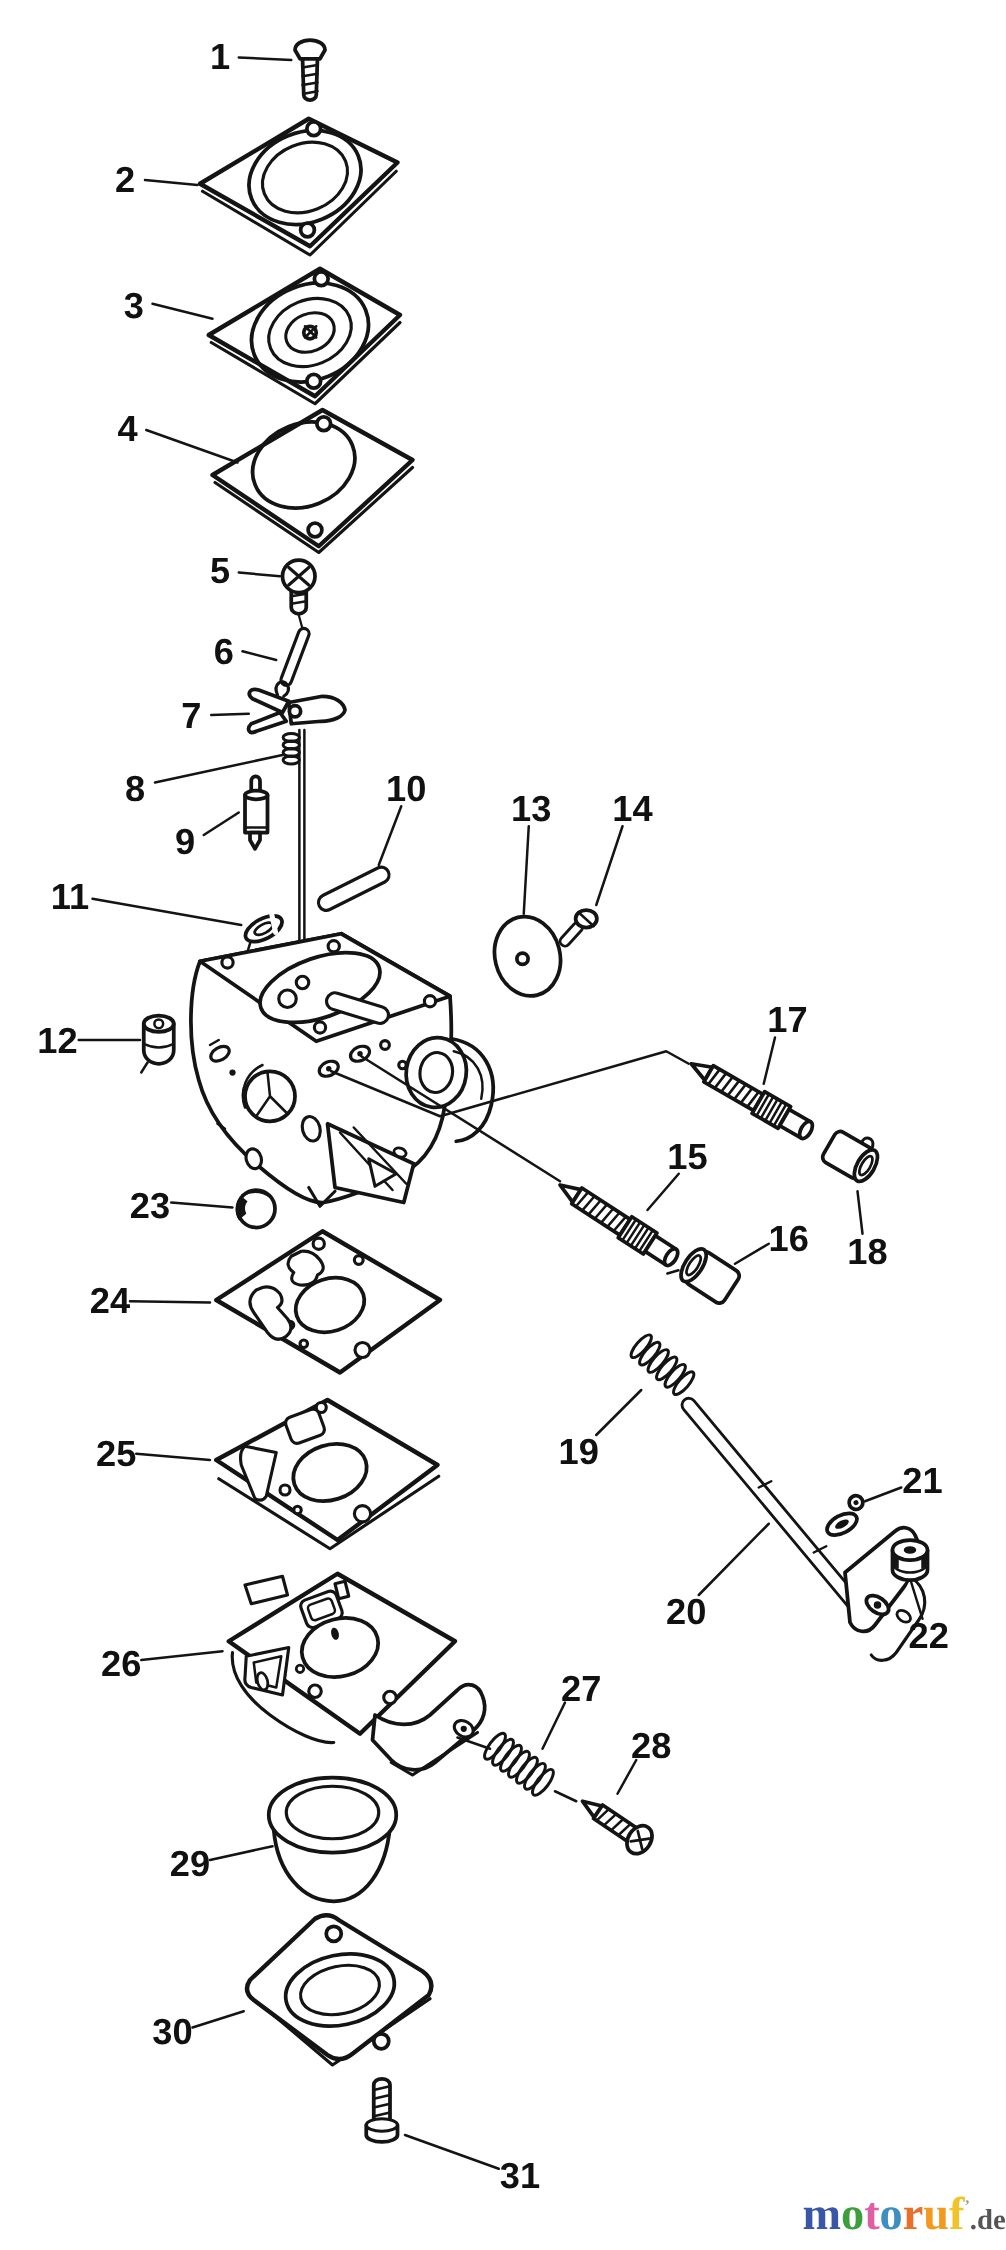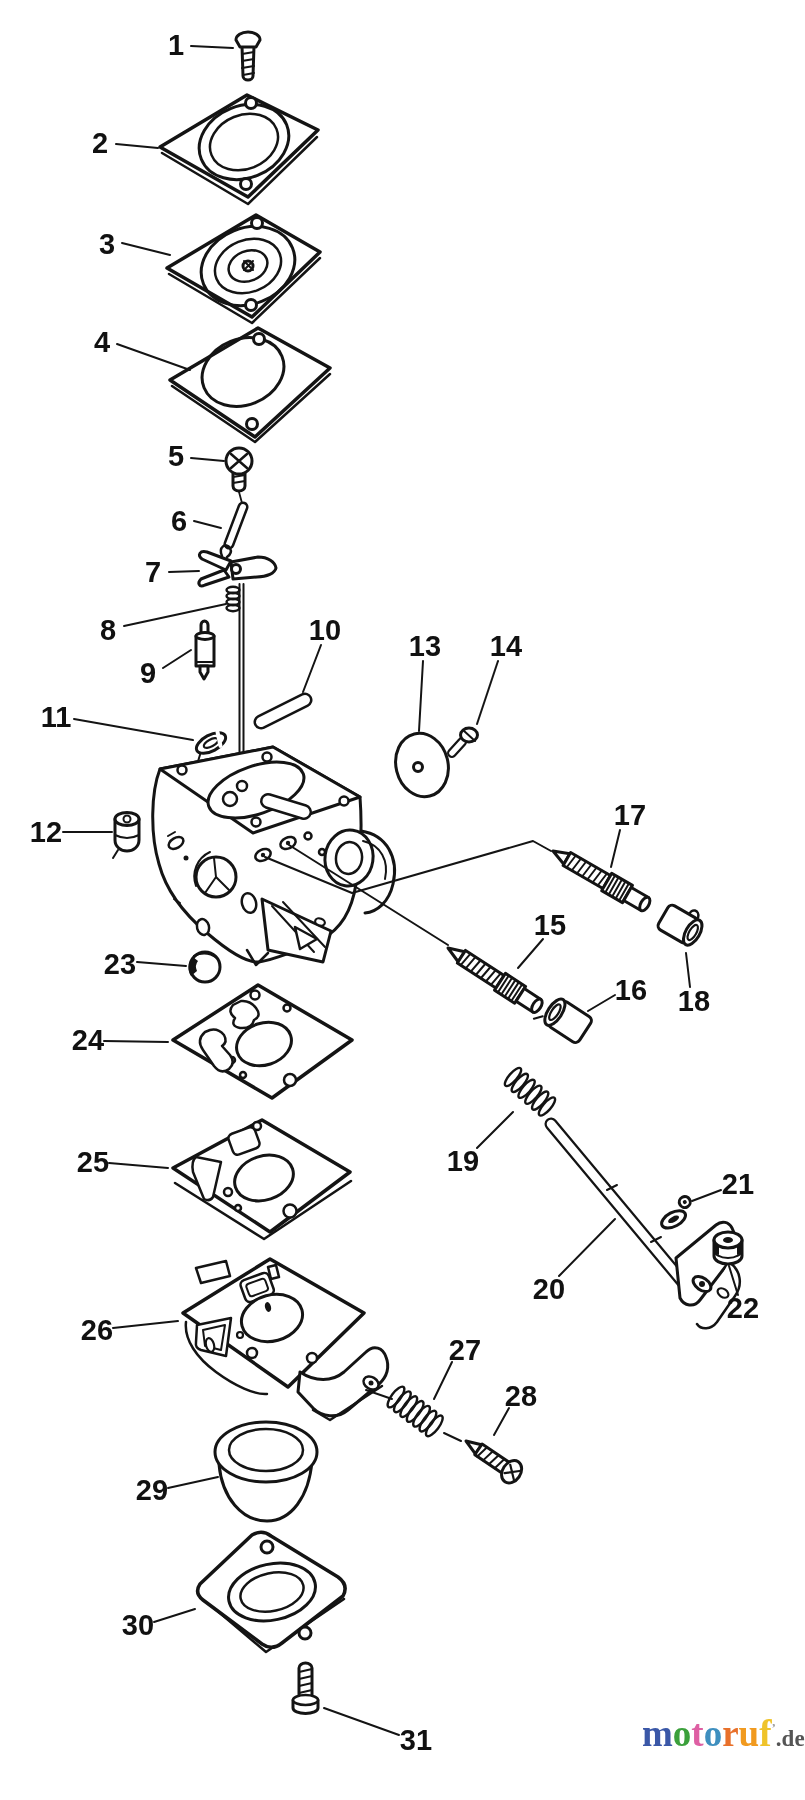--- a/index.html
+++ b/index.html
@@ -1,20 +1,20 @@
 <!DOCTYPE html>
 <html><head>
 <meta charset="utf-8">
 <style>
   html,body { margin:0; padding:0; background:#fff; }
   .stage { position:relative; width:805px; height:1800px; background:#ffffff; overflow:hidden;
            font-family:"Liberation Sans", sans-serif; }
   svg { position:absolute; left:0; top:0; }
   .callout-num { font-family:"Liberation Sans", sans-serif; font-weight:bold; font-size:29px; fill:#111; }
-  #watermark { position:absolute; left:642px; top:1712px; width:160px; height:46px;
+  #watermark { position:absolute; left:642px; top:1750px; width:160px; height:46px;
                font-family:"Liberation Serif", serif; font-weight:bold; font-size:37px;
                white-space:nowrap; letter-spacing:0px; }
   #watermark .suffix { font-size:23px; }
   #watermark .tm { font-size:13px; vertical-align:14px; }
 </style>
 </head>
 <body>
 
 <div class="stage">
 <svg id="diagram-svg" width="805" height="1800" viewBox="0 0 805 1800">

